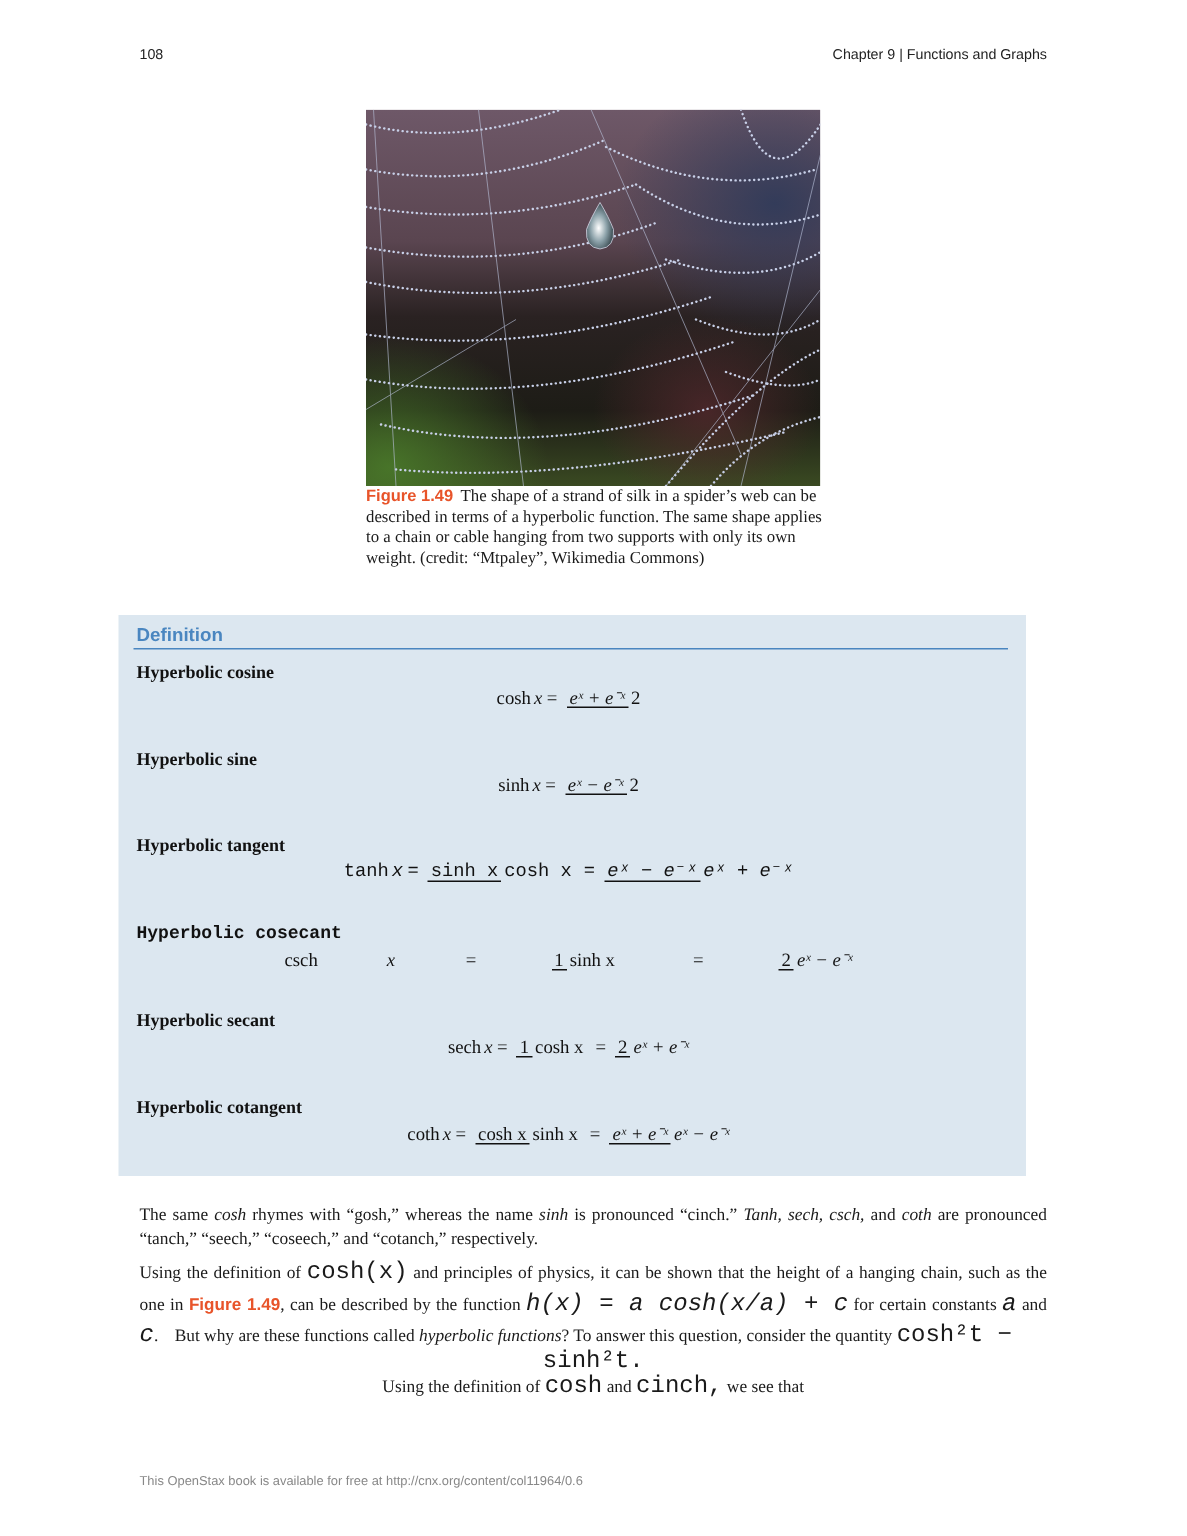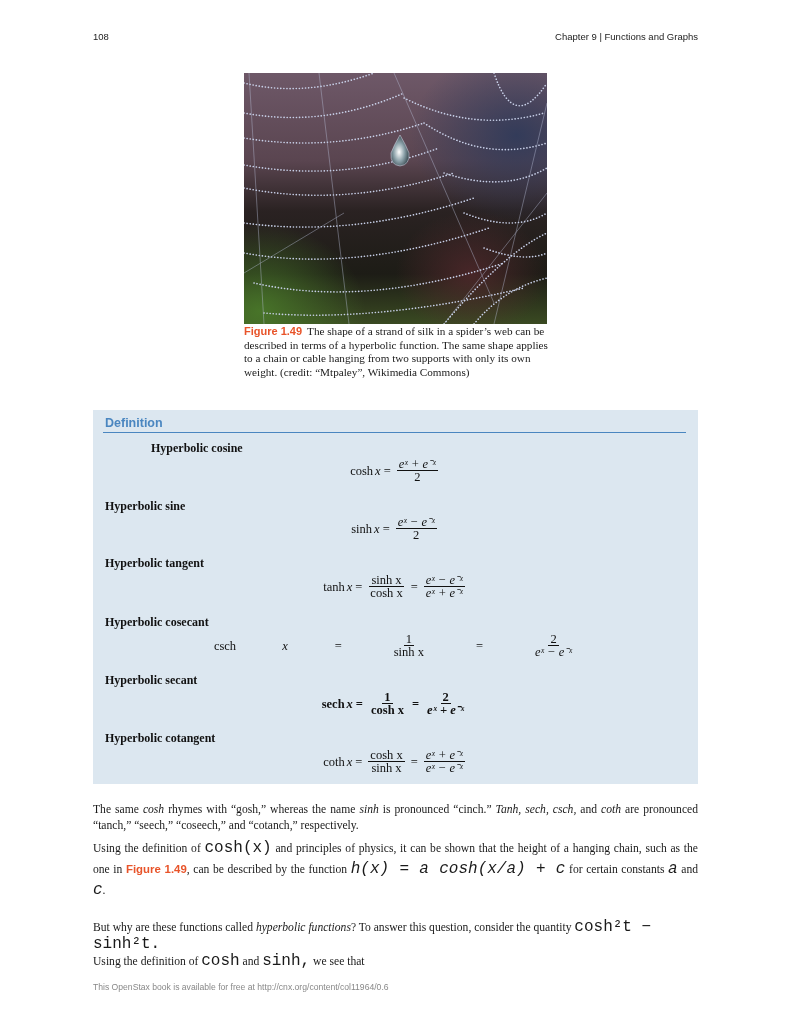--- a/index.html
+++ b/index.html
@@ -6,26 +6,26 @@
   body { width: 791px; height: 1024px; position: relative; overflow: hidden; font-family: "Liberation Serif", serif; color: #1a1a1a; }
   .header-left { position: absolute; left: 93px; top: 31px; font-family: "Liberation Sans", sans-serif; font-size: 9.5px; color: #222; }
   .header-right { position: absolute; right: 93px; top: 31px; font-family: "Liberation Sans", sans-serif; font-size: 9.5px; color: #222; }
 
   .figure-photo { position: absolute; left: 244px; top: 73px; width: 303px; height: 251px; overflow: hidden; }
   .figure-photo svg { display: block; }
 
   .caption { position: absolute; left: 244px; top: 325px; width: 310px; font-size: 11.2px; line-height: 13.6px; color: #1a1a1a; }
   .caption .fig-label { font-family: "Liberation Sans", sans-serif; font-weight: bold; color: #e8542a; font-size: 11px; margin-right: 5px; }
 
-  .def-box { position: absolute; left: 93px; top: 410px; width: 605px; height: 374px; background: #dce7f0; }
+  .def-box { position: absolute; left: 79px; top: 410px; width: 605px; height: 374px; background: #dce7f0; }
   .def-title { position: absolute; left: 12px; top: 6px; font-family: "Liberation Sans", sans-serif; font-weight: bold; font-size: 12.5px; color: #4a86c0; }
   .def-rule { position: absolute; left: 10px; right: 12px; top: 22px; height: 1px; background: #4a86c0; }
   .def-term { position: absolute; left: 12px; font-weight: bold; font-size: 12px; color: #111; }
   .eq { position: absolute; left: 0; right: 0; display: flex; justify-content: center; align-items: center; font-size: 12.5px; color: #111; }
-  .frac { display: inline-flex; flex-direction: column; align-items: center; vertical-align: middle; margin: 0 3px; }
+  .frac { display: inline-flex; align-items: center; vertical-align: middle; margin: 0 3px; }
   .frac .num { border-bottom: 1px solid #111; padding: 0 2px; line-height: 12px; }
   .frac .den { padding: 0 2px; line-height: 13px; }
   .op { margin: 0 3px; }
   .it { font-style: italic; }
 
   .body-text { position: absolute; left: 93px; width: 605px; font-size: 11.6px; line-height: 16.4px; color: #1a1a1a; text-align: justify; }
   .link { font-family: "Liberation Sans", sans-serif; font-weight: bold; color: #e8542a; font-size: 11.4px; }
   .m { font-size: 16px; font-family: Liberation Mono, monospace; }
   .footer { position: absolute; left: 93px; top: 982px; font-family: "Liberation Sans", sans-serif; font-size: 8.6px; color: #888; }
 </style>
@@ -99,21 +99,21 @@
 </div>
 
 <div class="caption">
   <span class="fig-label">Figure 1.49</span><span>The shape of a strand of silk in a spider’s web can be described in terms of a hyperbolic function. The same shape applies to a chain or cable hanging from two supports with only its own weight. (credit: “Mtpaley”, Wikimedia Commons)</span>
 </div>
 
 <div class="def-box">
   <div class="def-title">Definition</div>
   <div class="def-rule"></div>
 
-  <div class="def-term" style="top:31px;margin-left:46px;">Hyperbolic cosine</div>
+  <div class="def-term" style="top:31px;">Hyperbolic cosine</div>
   <div class="eq" style="top:48px;">
     <span>cosh</span>
       <span class="it" style="margin-left:2px">x</span>
     <span class="op">=</span>
     <span class="frac">
         <span class="num it">eˣ + e⁻ˣ</span>
         <span class="den">2</span>
       </span>
   </div>
 
@@ -122,53 +122,53 @@
     <span>sinh</span>
       <span class="it" style="margin-left:2px">x</span>
     <span class="op">=</span>
     <span class="frac">
         <span class="num it">eˣ − e⁻ˣ</span>
         <span class="den">2</span>
       </span>
   </div>
 
   <div class="def-term" style="top:146px;">Hyperbolic tangent</div>
-  <div class="eq" style="top:164px;">
+  <div class="eq" style="top:164px;font-family:Liberation Mono, monospace;">
     <span>tanh</span>
       <span class="it" style="margin-left:2px">x</span>
     <span class="op">=</span>
     <span class="frac">
         <span class="num">sinh x</span>
         <span class="den">cosh x</span>
       </span>
     <span class="op">=</span>
     <span class="frac">
         <span class="num it">eˣ − e⁻ˣ</span>
         <span class="den it">eˣ + e⁻ˣ</span>
       </span>
   </div>
 
-  <div class="def-term" style="top:205px;">Hyperbolic cosecant</div>
+  <div class="def-term" style="top:205px;font-family:Liberation Mono, monospace;">Hyperbolic cosecant</div>
   <div class="eq" style="top:223px;gap:44px;">
     <span>csch</span>
       <span class="it" style="margin-left:2px">x</span>
     <span class="op">=</span>
     <span class="frac">
         <span class="num">1</span>
         <span class="den">sinh x</span>
       </span>
     <span class="op">=</span>
     <span class="frac">
         <span class="num">2</span>
         <span class="den it">eˣ − e⁻ˣ</span>
       </span>
   </div>
 
   <div class="def-term" style="top:263px;">Hyperbolic secant</div>
-  <div class="eq" style="top:281px;font-weight:bold;">
+  <div class="eq" style="top:281px;">
     <span>sech</span>
       <span class="it" style="margin-left:2px">x</span>
     <span class="op">=</span>
     <span class="frac">
         <span class="num">1</span>
         <span class="den">cosh x</span>
       </span>
     <span class="op">=</span>
     <span class="frac">
         <span class="num">2</span>
@@ -194,17 +194,17 @@
 </div>
 
 <div class="body-text" style="top:802px;">
   <span>The same </span><i>cosh</i><span> rhymes with “gosh,” whereas the name </span><i>sinh</i><span> is pronounced “cinch.” </span><i>Tanh, sech, csch,</i><span> and </span><i>coth</i><span> are pronounced “tanch,” “seech,” “coseech,” and “cotanch,” respectively.</span>
 </div>
 
 <div class="body-text" style="top:838px; line-height:20px;">
   <span>Using the definition of </span> <span class="m">cosh(x)</span> <span> and principles of physics, it can be shown that the height of a hanging chain, such as the one in </span><a class="link">Figure 1.49</a><span>, can be described by the function </span> <span class="m it">h(x) = a cosh(x/a) + c</span> <span> for certain constants </span> <span class="m it">a</span> <span> and </span> <span class="m it">c</span><span>.</span>
 </div>
 
-<div class="body-text" style="top:882px; line-height:17px; text-align:left;margin-top:37px;">
-  <span>But why are these functions called </span><i>hyperbolic functions</i><span>? To answer this question, consider the quantity </span> <span class="m">cosh²t − sinh²t.</span><br><span> Using the definition of </span> <span class="m">cosh</span> <span> and </span> <span class="m">sinh,</span><span>  we see that</span>
+<div class="body-text" style="top:882px; line-height:17px; text-align:center;">
+  <span>But why are these functions called </span><i>hyperbolic functions</i><span>? To answer this question, consider the quantity </span> <span class="m">cosh²t − sinh²t.</span><br><span> Using the definition of </span> <span class="m">cosh</span> <span> and </span> <span class="m">cinch,</span><span>  we see that</span>
 </div>
 
 <div class="footer">This OpenStax book is available for free at http://cnx.org/content/col11964/0.6</div>
 
 </body></html>

